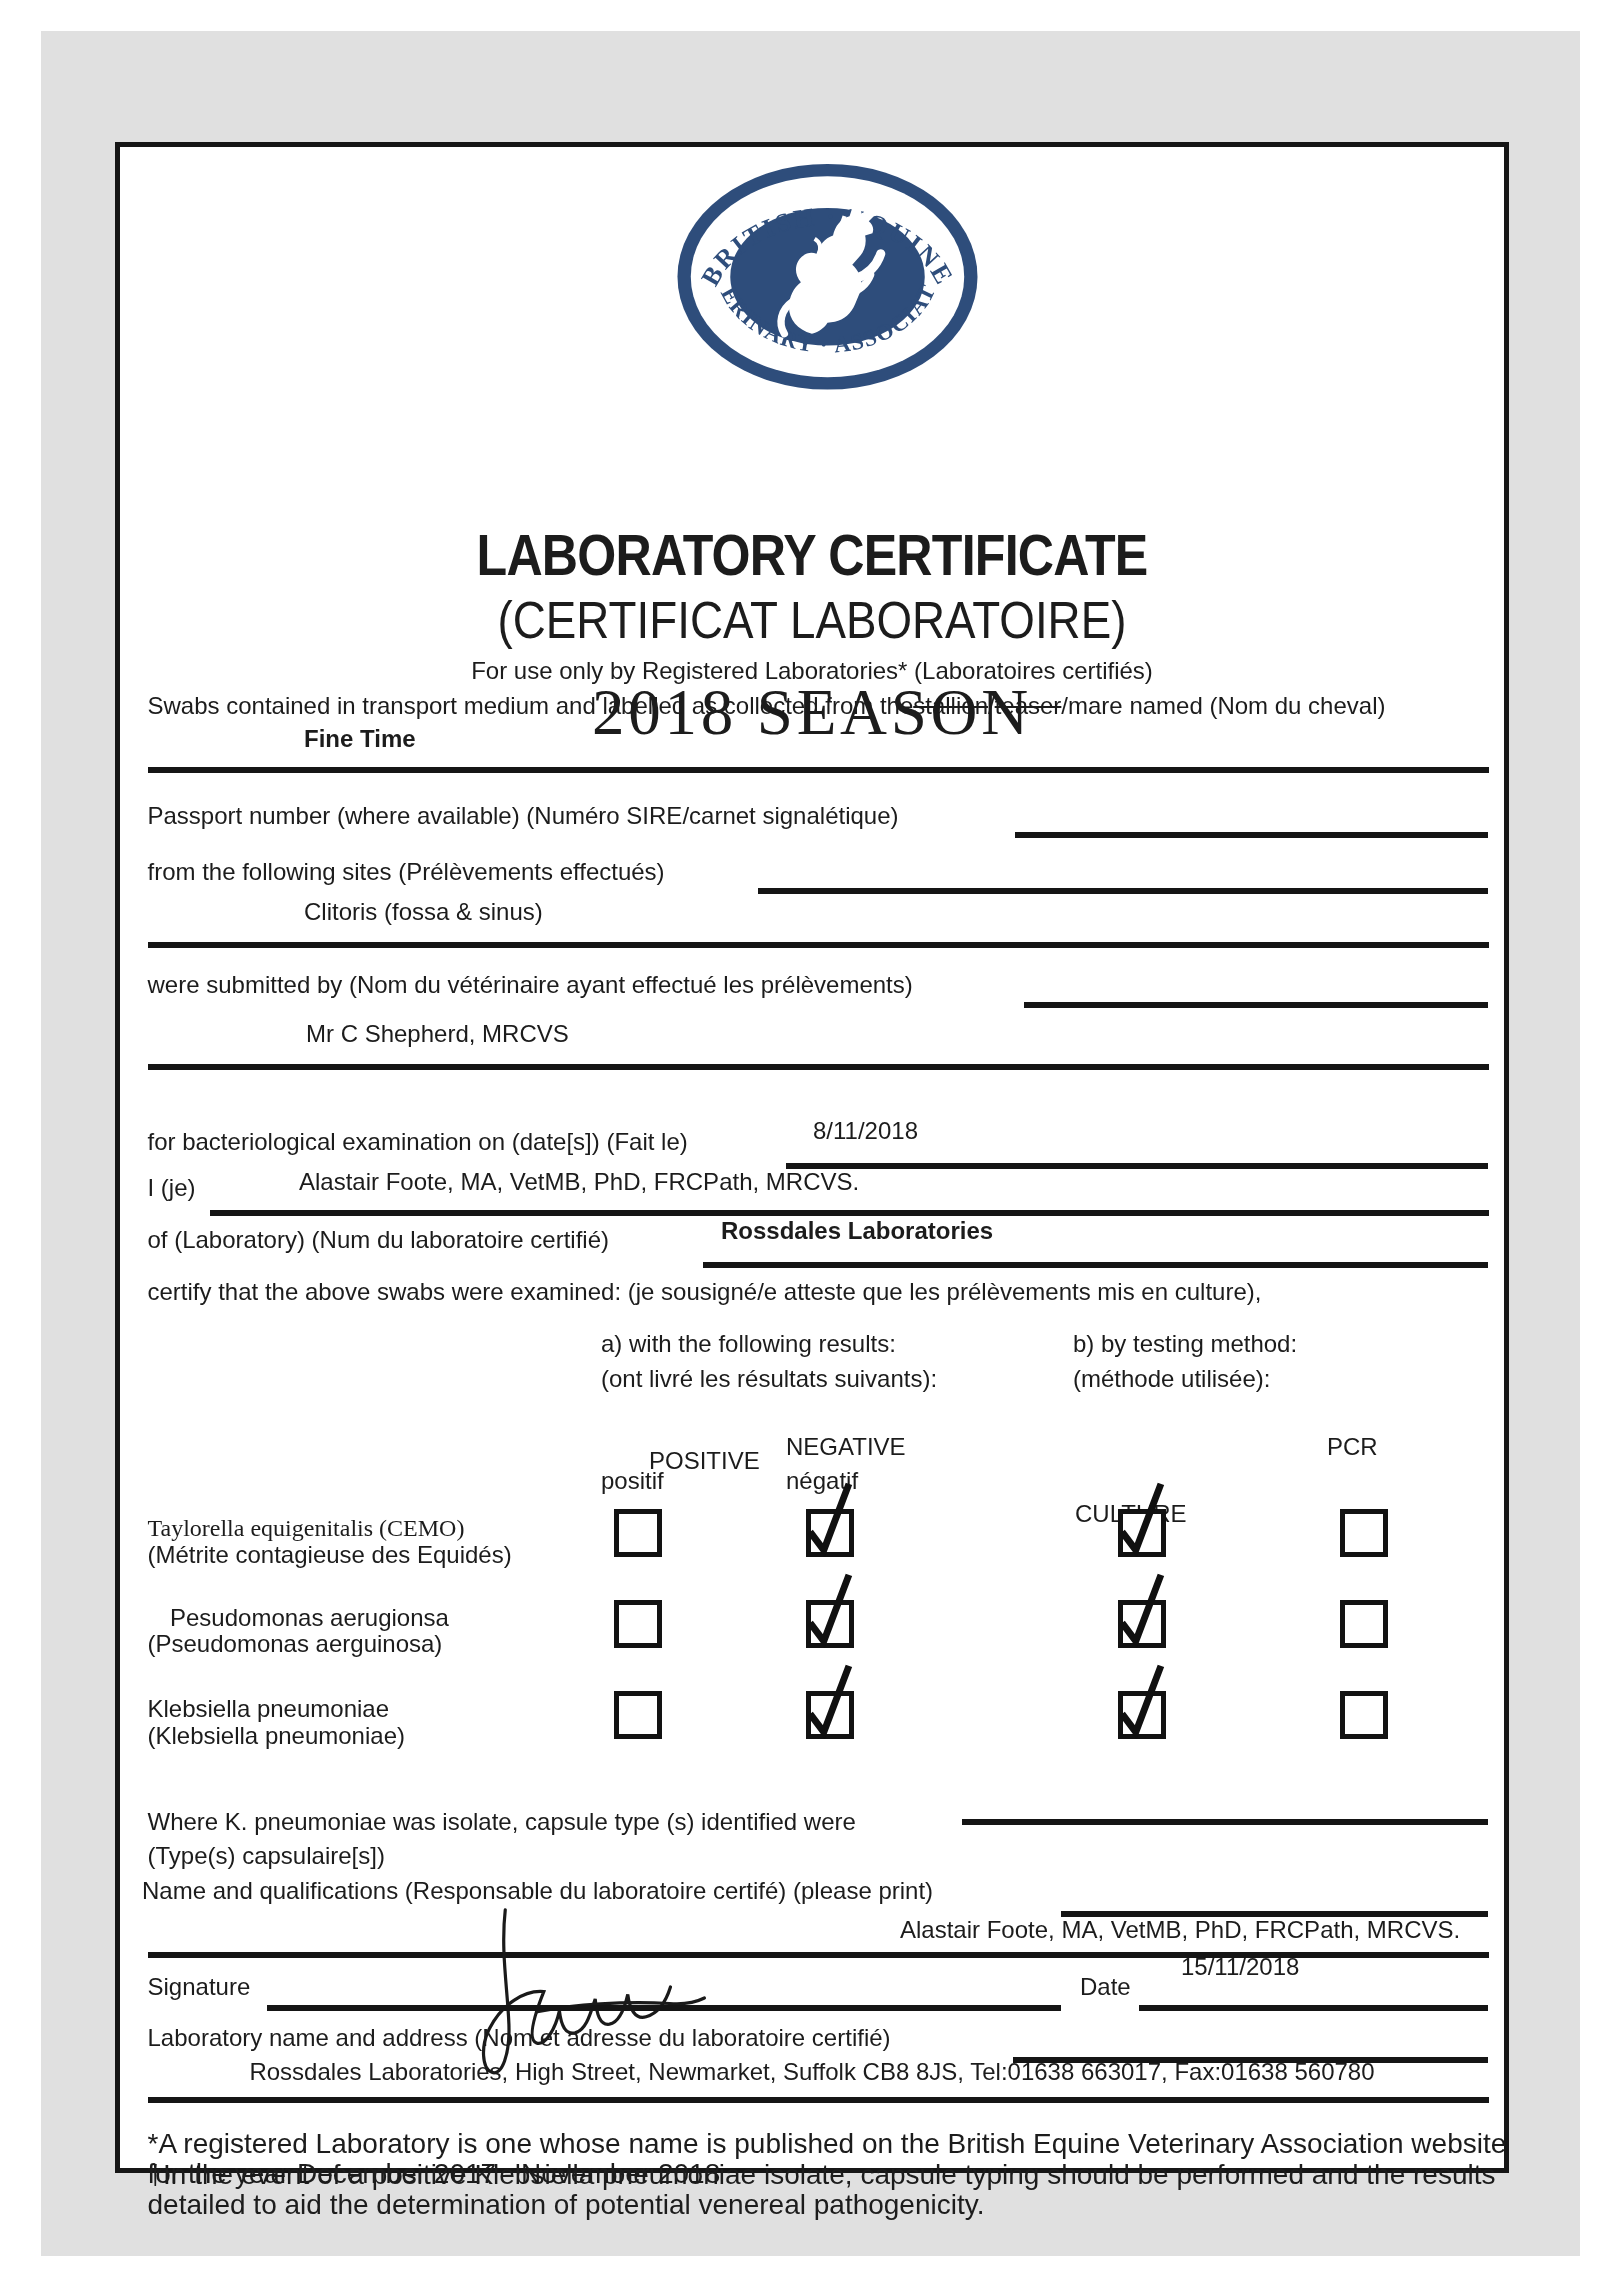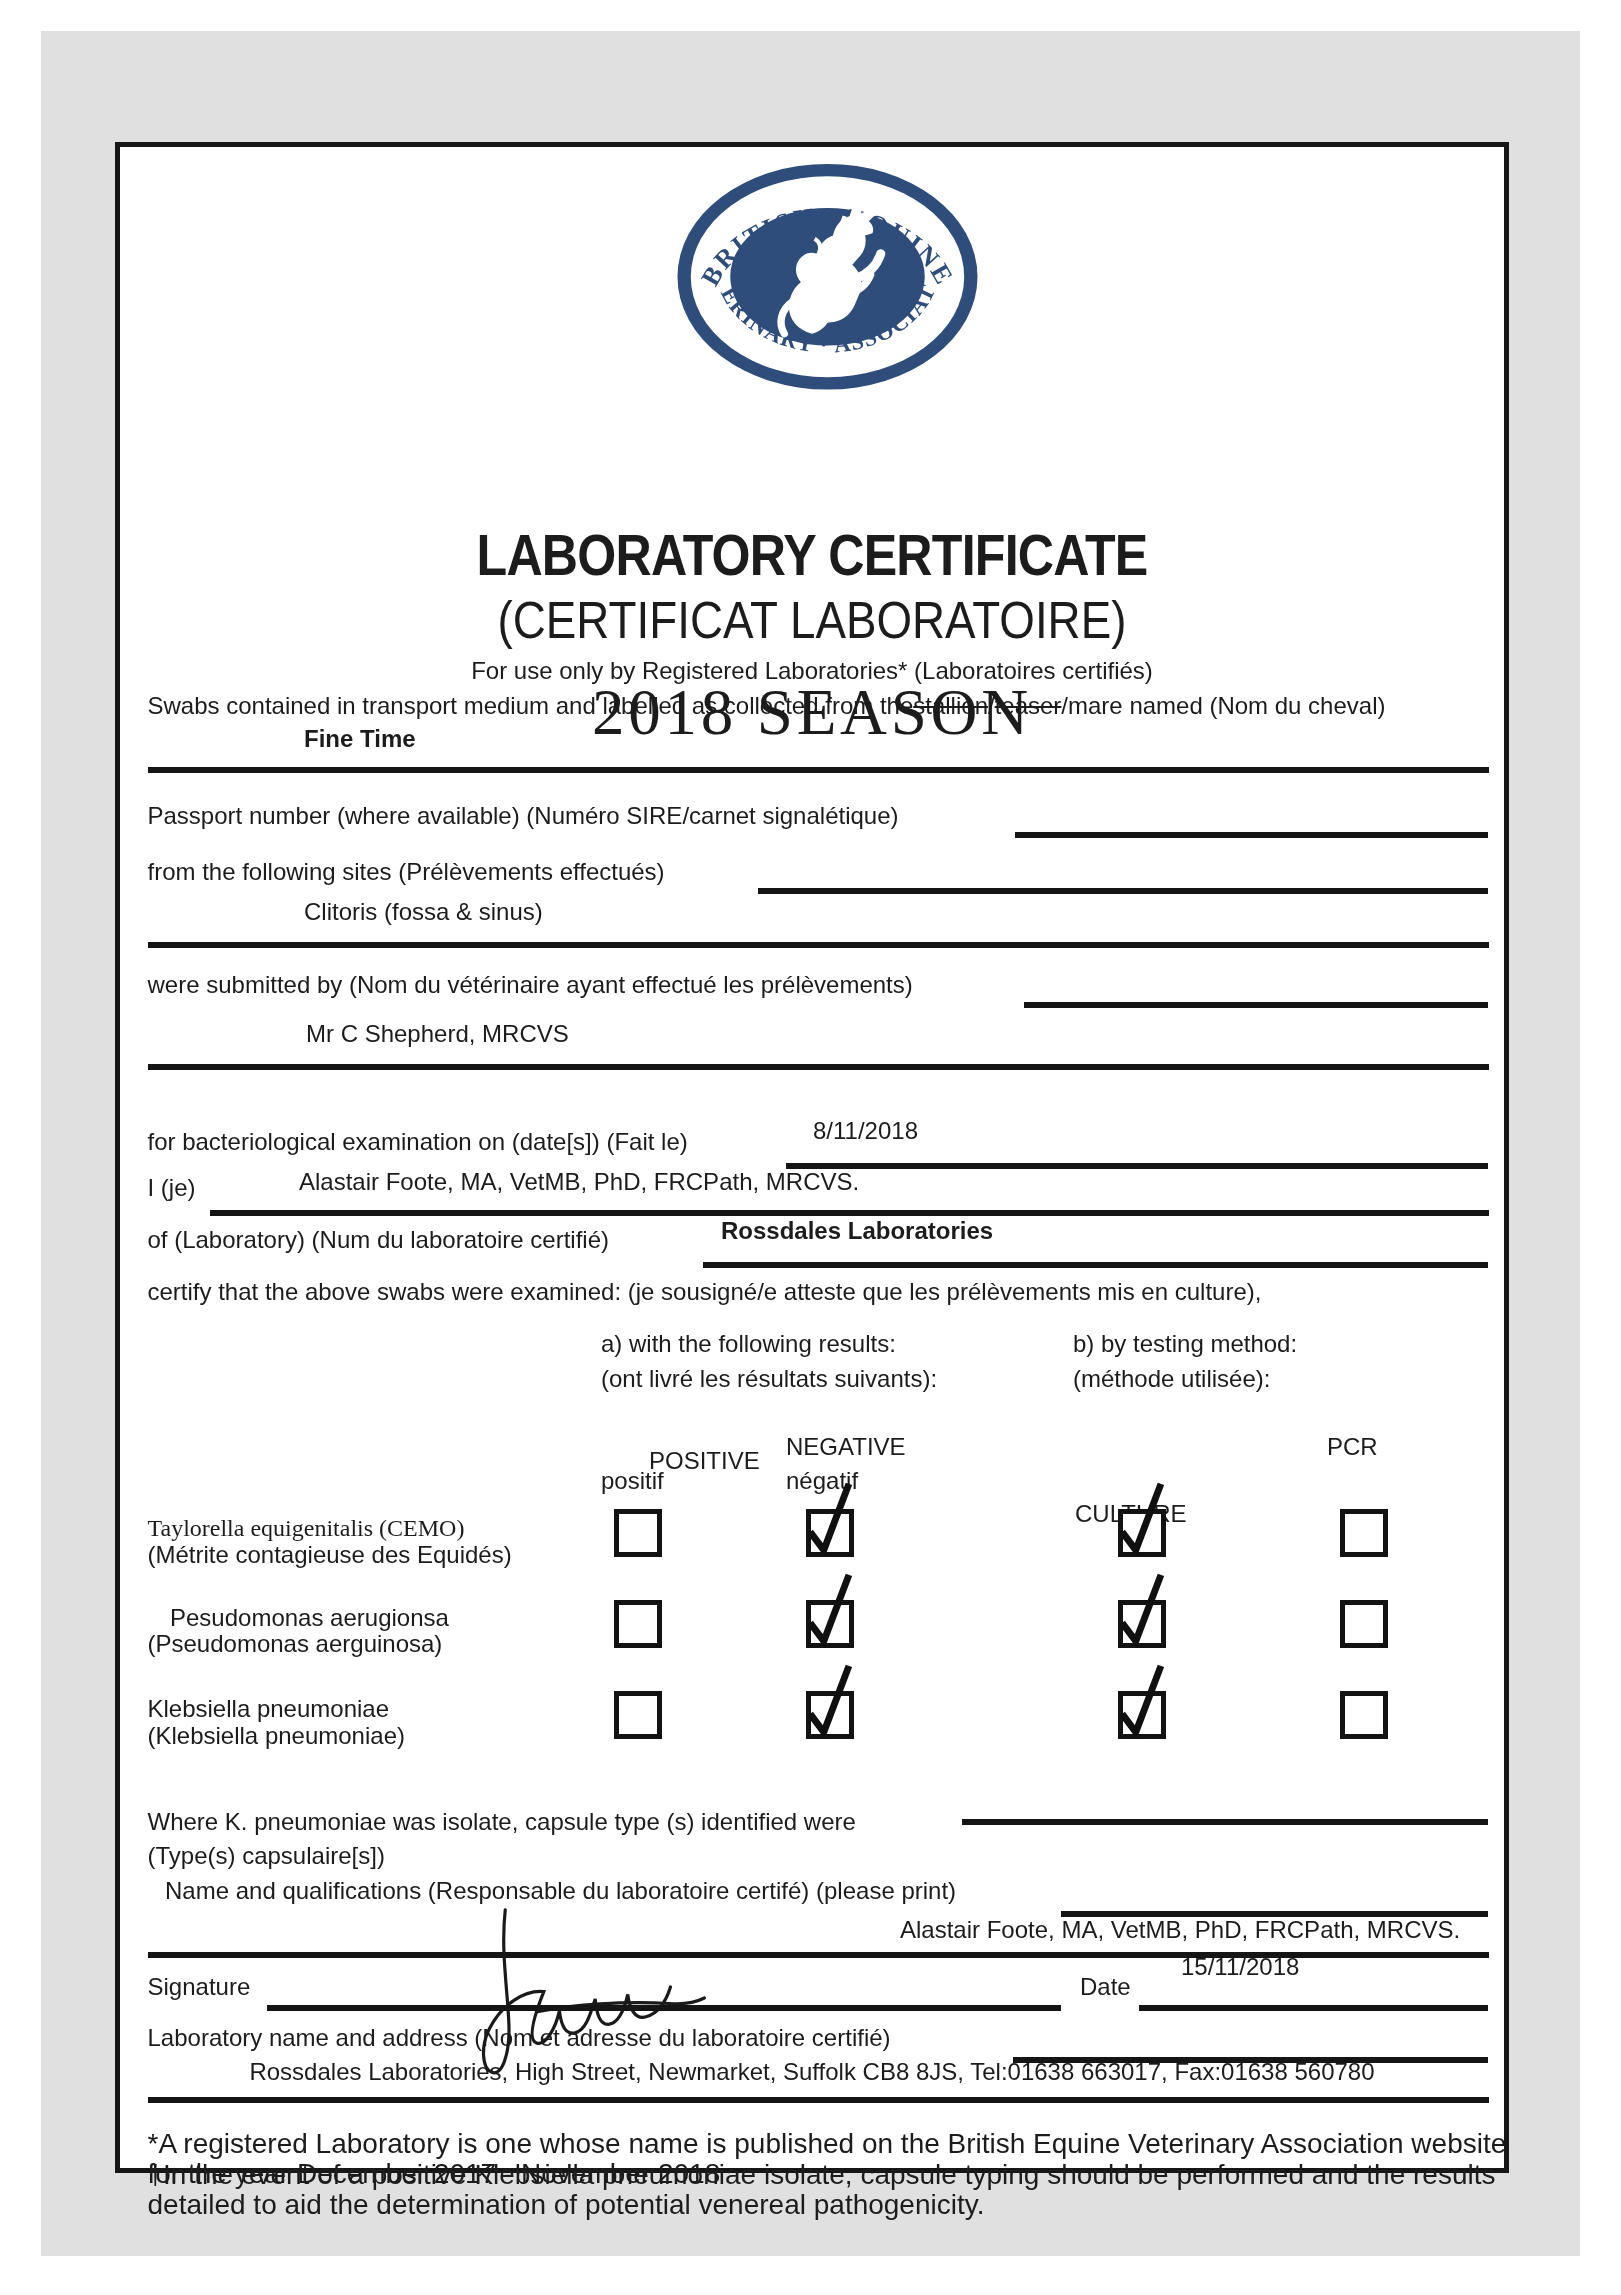--- a/index.html
+++ b/index.html
@@ -140,21 +140,21 @@
     <svg class="tick" style="left:683px;top:1512px;" viewBox="0 0 115 175">
         <polyline points="15,120 45,160 100,15" stroke="#101010" stroke-width="15" fill="none"></polyline>
       </svg>
     <svg class="tick" style="left:995px;top:1512px;" viewBox="0 0 115 175">
         <polyline points="15,120 45,160 100,15" stroke="#101010" stroke-width="15" fill="none"></polyline>
       </svg>
 
     <div class="t s52" style="left:27.5px;top:1662px;">Where K. pneumoniae was isolate, capsule type (s) identified were</div>
     <div class="rule" style="left:842px;top:1672px;width:526px;"></div>
     <div class="t s52" style="left:27.5px;top:1696px;">(Type(s) capsulaire[s])</div>
-    <div class="t s52" style="left:45px;top:1731px;text-align:right;">Name and qualifications (Responsable du laboratoire certifé) (please print)</div>
+    <div class="t s52" style="left:22px;top:1731px;text-align:right;">Name and qualifications (Responsable du laboratoire certifé) (please print)</div>
     <div class="rule" style="left:941px;top:1764px;width:427px;"></div>
     <div class="t s52" style="left:780px;top:1770px;">Alastair Foote, MA, VetMB, PhD, FRCPath, MRCVS.</div>
     <div class="rule" style="left:27.5px;top:1805px;width:1341px;"></div>
 
     <div class="t s52" style="left:27.5px;top:1827px;">Signature</div>
     <svg style="position:absolute;left:243px;top:1749px;" width="413" height="193" viewBox="0 0 900 420">
       <path d="M310,30 C300,120 315,200 318,280 C320,345 303,392 281,384 C259,376 256,326 276,288 C302,236 352,204 394,208 C374,258 358,312 378,320 C398,328 420,286 428,250 C432,282 441,302 462,298 C487,292 496,254 506,224 C509,256 516,282 537,279 C559,275 571,240 577,214 C581,246 593,270 617,263 C647,254 662,224 670,198" stroke="#1a1a1a" stroke-width="7" fill="none" stroke-linecap="round"></path>
       <path d="M380,252 C460,236 570,228 668,234 C706,237 726,231 744,222" stroke="#1a1a1a" stroke-width="7" fill="none" stroke-linecap="round"></path>
     </svg>
     <div class="rule" style="left:147px;top:1858px;width:794px;"></div>

